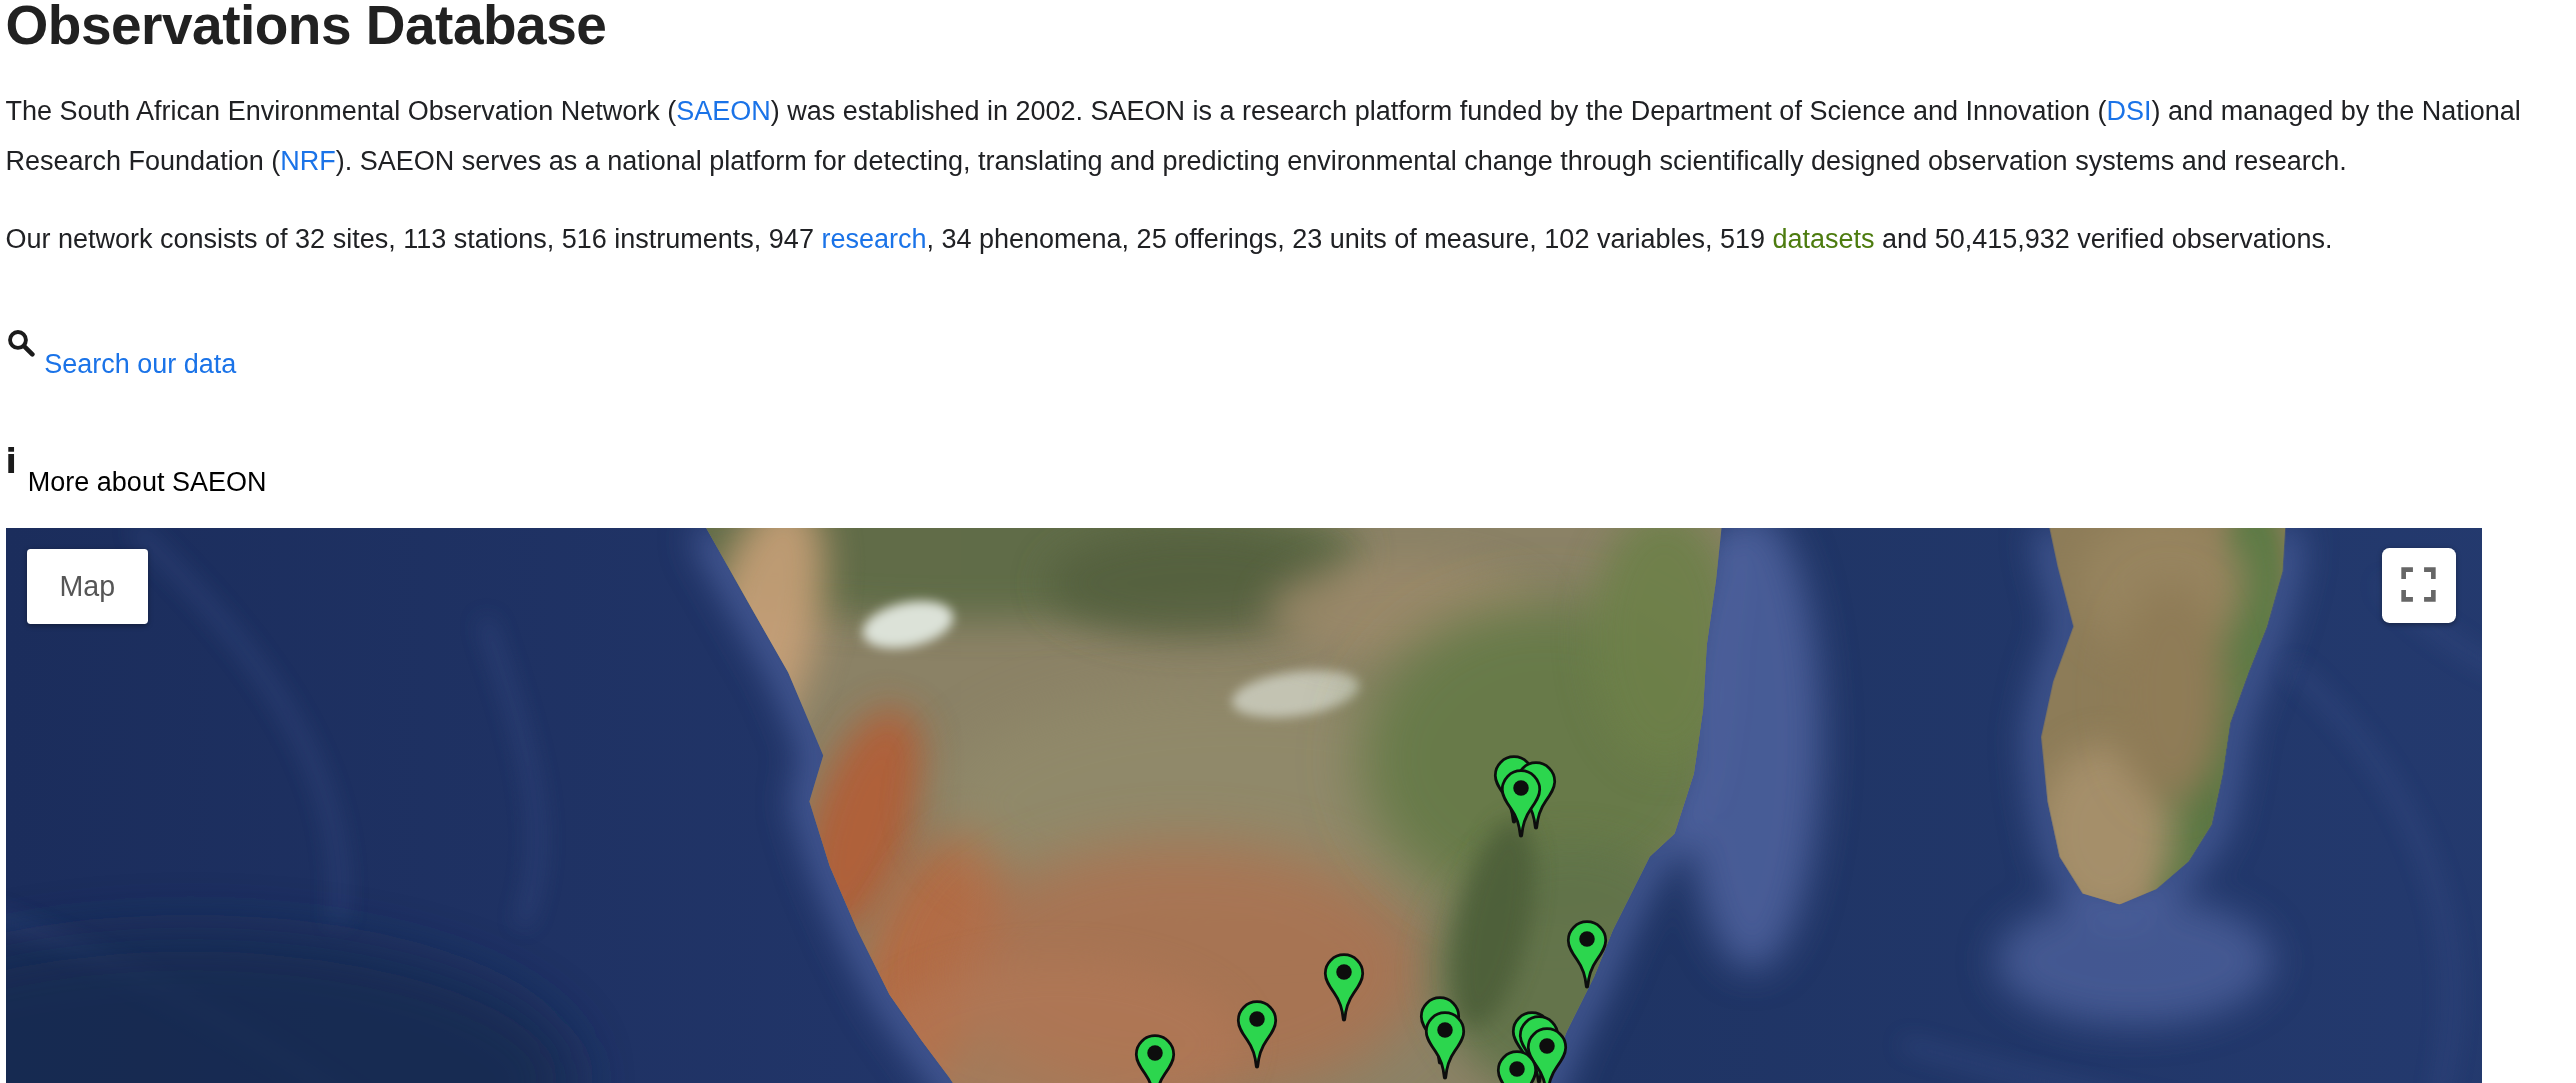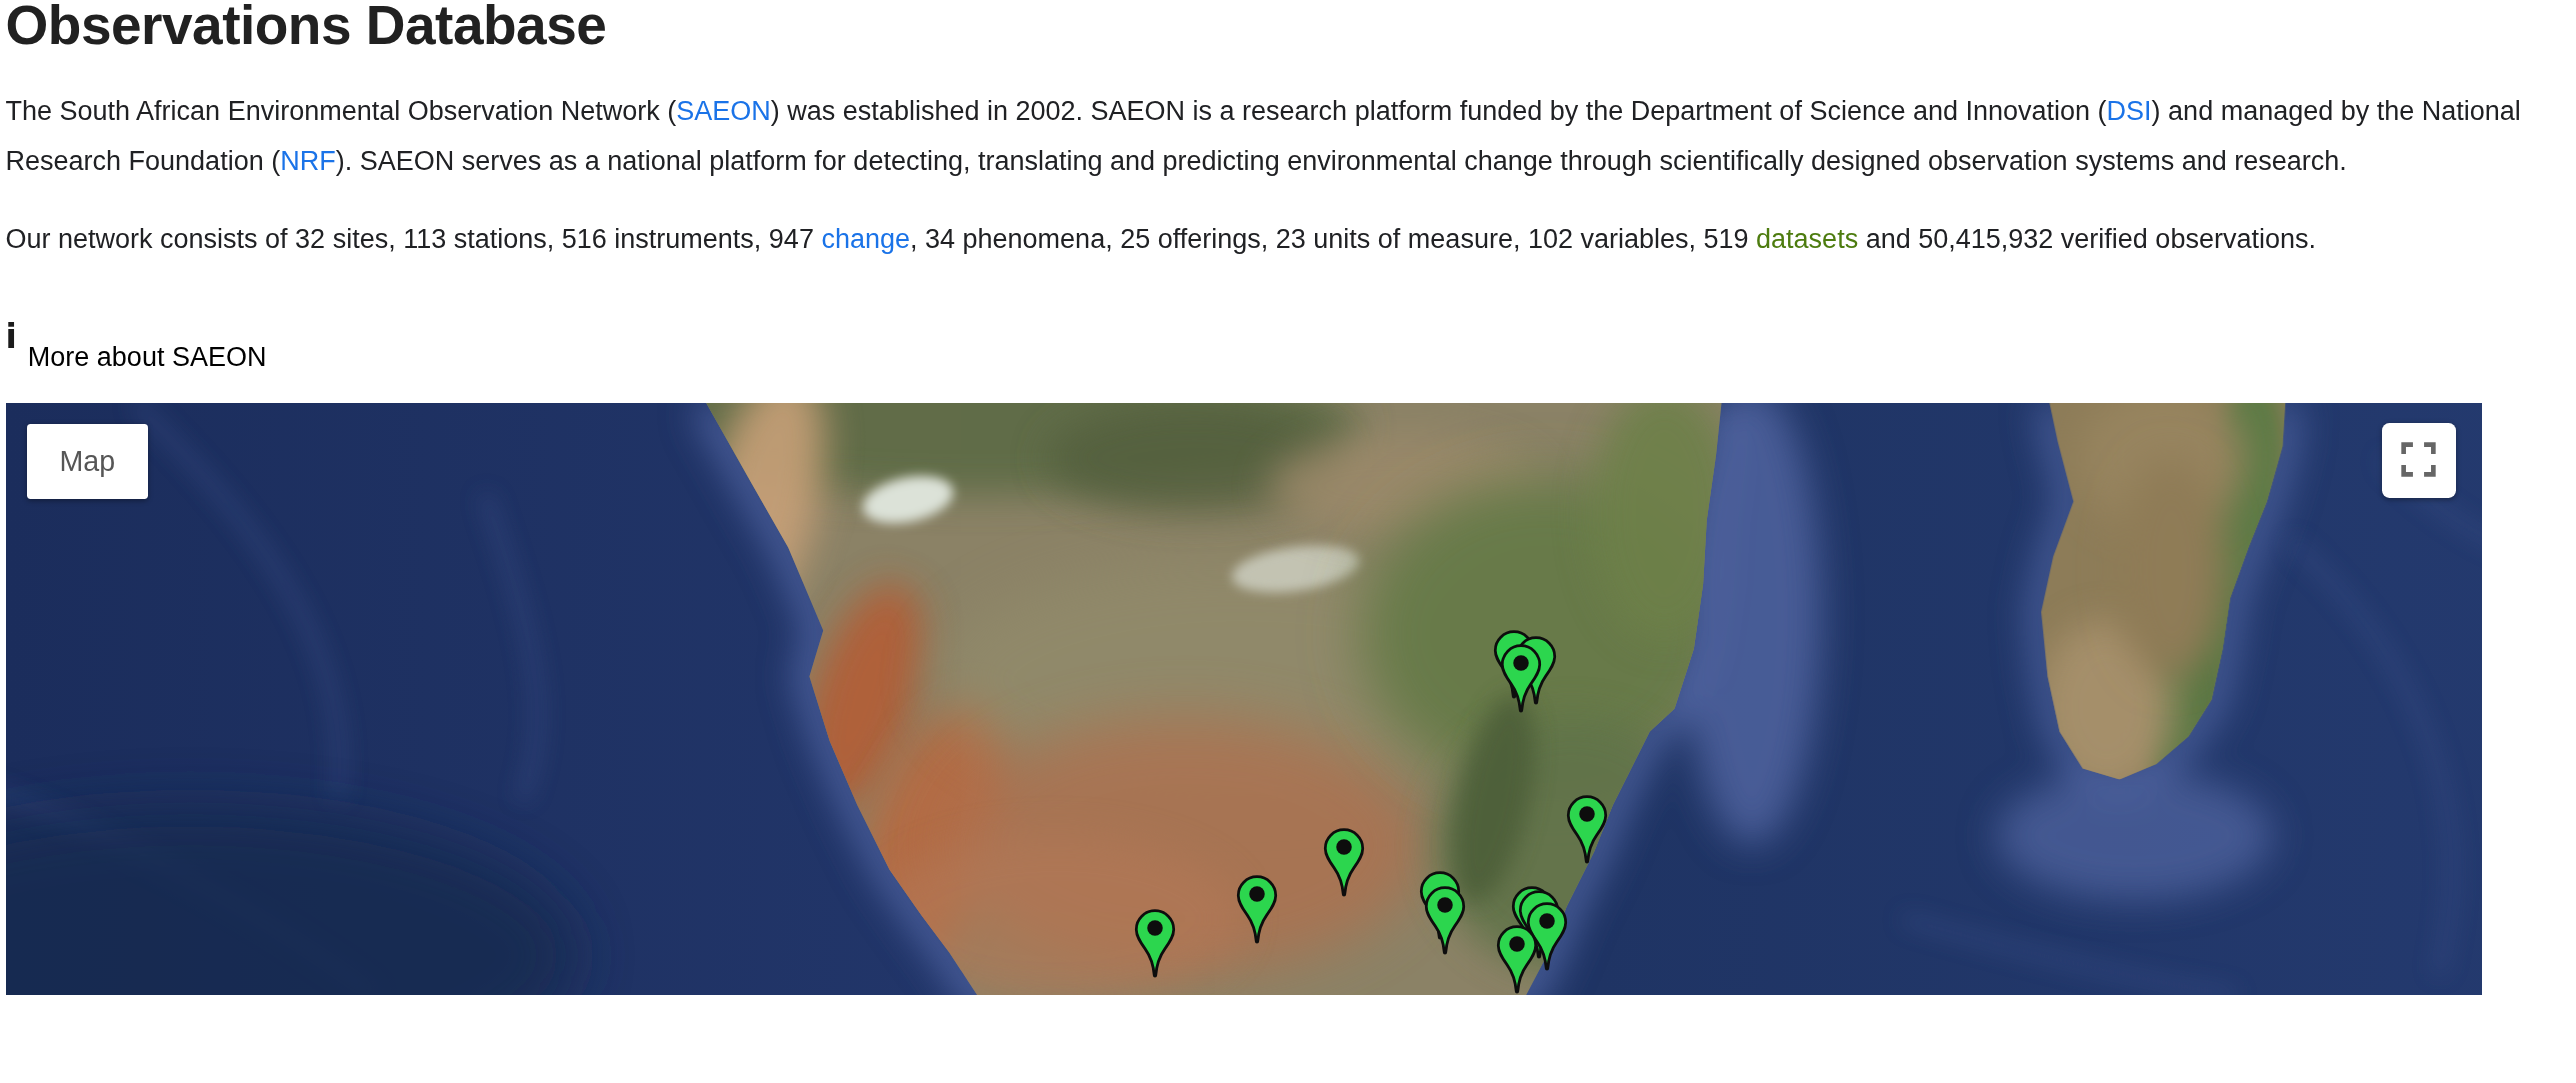--- a/index.html
+++ b/index.html
@@ -47,22 +47,31 @@
   .marker-pin svg{display:block;}
 </style>
 </head>
 <body>
 
 <div class="content">
   <h1 class="page-title">Observations Database</h1>
 
   <p class="body-text"><span>The South African Environmental Observation Network (</span><a class="inline-link" style="color: rgb(26, 115, 232);">SAEON</a><span>) was established in 2002. SAEON is a research platform funded by the Department of Science and Innovation (</span><a class="inline-link" style="color: rgb(26, 115, 232);">DSI</a><span>) and managed by the National Research Foundation (</span><a class="inline-link" style="color: rgb(26, 115, 232);">NRF</a><span>). SAEON serves as a national platform for detecting, translating and predicting environmental change through scientifically designed observation systems and research.</span></p>
 
-  <p class="body-text second"><span>Our network consists of 32 sites, 113 stations, 516 instruments, 947 </span><a class="inline-link" style="color: rgb(26, 115, 232);">change</a><span>, 34 phenomena, 25 offerings, 23 units of measure, 102 variables, 519 </span><a class="inline-link" style="color: #4d7c0f;">datasets</a><span> and 50,415,932 verified observations.</span></p>
-
+  <p class="body-text second"><span>Our network consists of 32 sites, 113 stations, 516 instruments, 947 </span><a class="inline-link" style="color: rgb(26, 115, 232);">research</a><span>, 34 phenomena, 25 offerings, 23 units of measure, 102 variables, 519 </span><a class="inline-link" style="color: #4d7c0f;">datasets</a><span> and 50,415,932 verified observations.</span></p>
+
+  <div class="link-row search-row">
+    <span class="row-icon">
+      <svg width="29.5" height="29.5" viewBox="0 0 32 32">
+        <circle cx="13" cy="13" r="8.6" fill="none" stroke="#1b1b1b" stroke-width="4.2"></circle>
+        <line x1="19.6" y1="19.6" x2="28.6" y2="28.6" stroke="#1b1b1b" stroke-width="5" stroke-linecap="round"></line>
+      </svg>
+    </span>
+    <a class="inline-link" style="color: rgb(26, 115, 232);">Search our data</a>
+  </div>
 
   <div class="link-row more-row">
     <span class="info-glyph">i</span>
     <a class="inline-link" style="color: #000000;">More about SAEON</a>
   </div>
 </div>
 
 <div class="map-frame">
   <svg class="terrain" width="2565" height="592" viewBox="0 0 2784 643" preserveAspectRatio="none">
     <defs>

